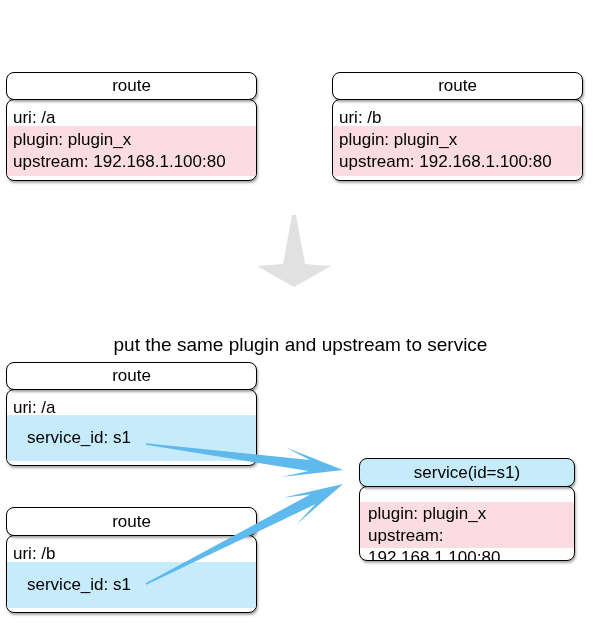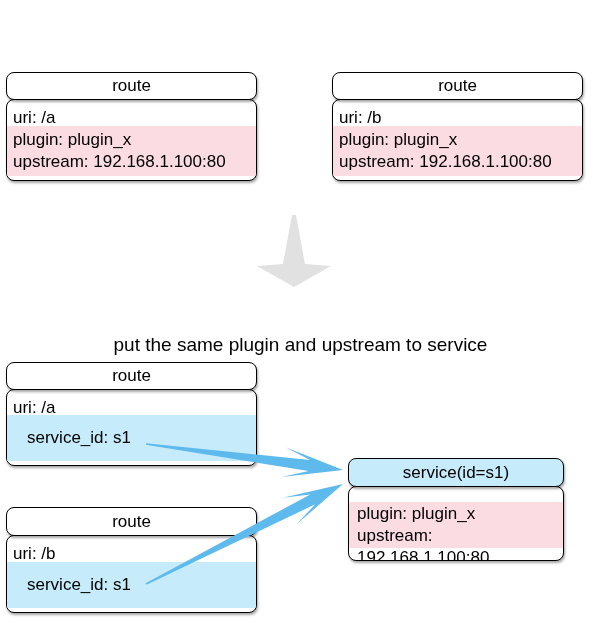--- a/index.html
+++ b/index.html
@@ -110,21 +110,21 @@
   </div>
 
   <div class="node" style="left:6px;top:507px;width:251px;">
     <div class="node-header" style="height:29px;">route</div>
     <div class="node-body" style="height:78px;">
       <div class="row" style="height:26px;">uri: /b</div>
       <div class="strip blue" style="height:46px;">service_id: s1</div>
     </div>
   </div>
 
-  <div class="node" style="left:348px;top:458px;width:216px;">
+  <div class="node" style="left:359px;top:458px;width:216px;">
     <div class="node-header service-header" style="height:29px;">service(id=s1)</div>
     <div class="node-body" style="height:75px;">
       <div class="service-gap"></div>
       <div class="strip pink" style="height:46px;padding-left:8px;padding-top:1px;">
         <div>plugin: plugin_x</div>
         <div>upstream: 192.168.1.100:80</div>
       </div>
     </div>
   </div>
 

